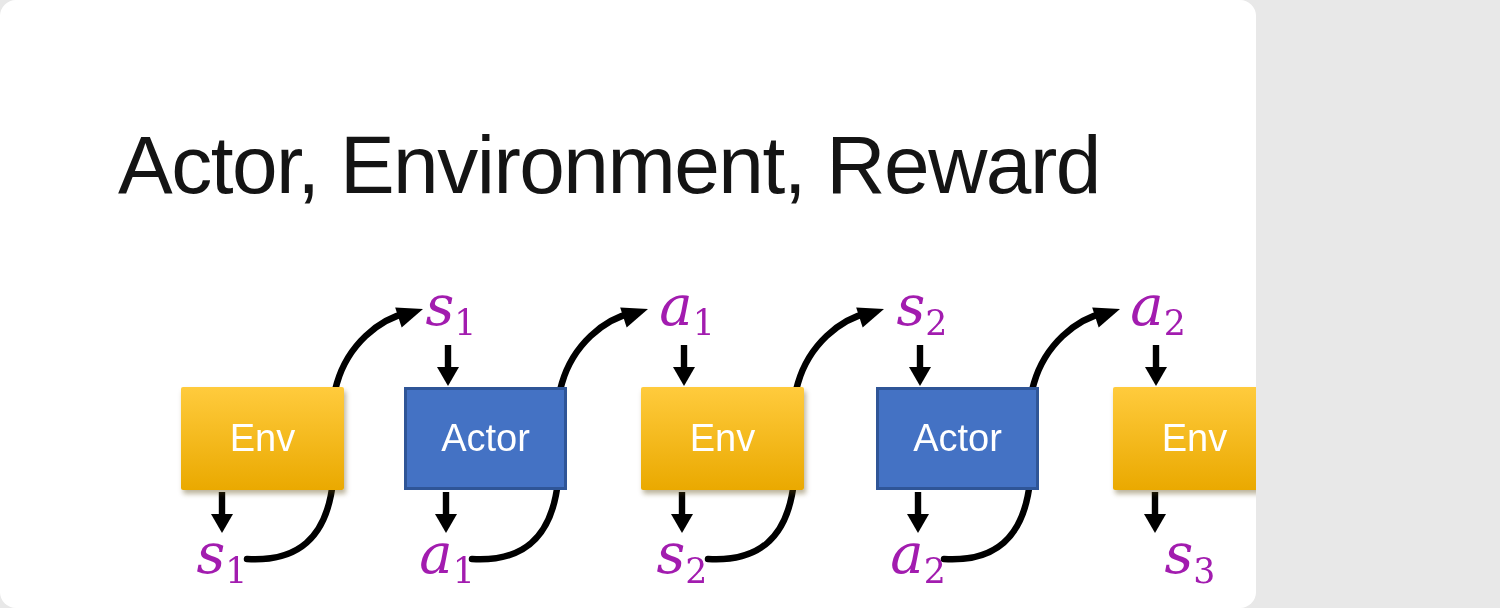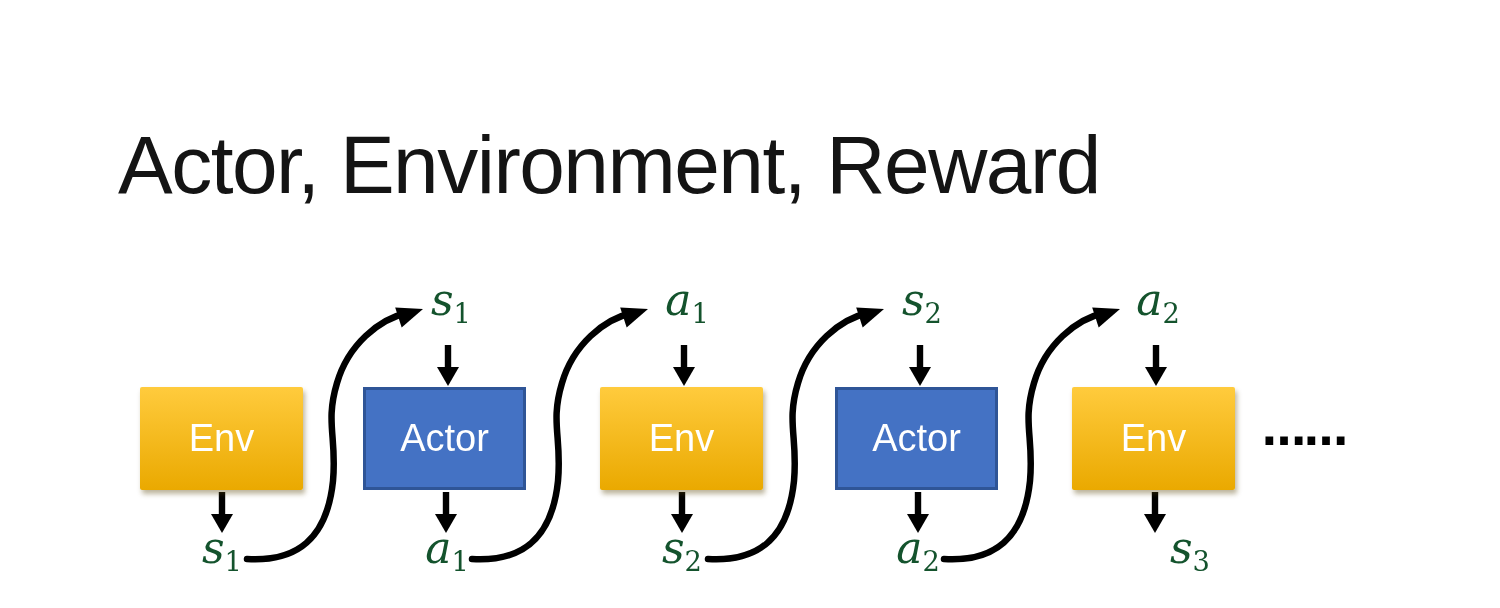--- a/index.html
+++ b/index.html
@@ -7,61 +7,63 @@
     --env-bottom:#EAA900;
     --actor-fill:#4472C4;
     --actor-border:#2F5597;
     --arrow:#000000;
     --box-text:#FFFFFF;
     --title-text:#141414;
   }
   html,body{margin:0;padding:0;background:#e8e8e8;}
   .slide{
     position:relative;
-    width:1500px;height:608px;
+    width:1256px;height:608px;
     background:#ffffff;
     overflow:hidden;
     font-family:"Liberation Sans",sans-serif;
+    border-radius:16px;
   }
   .title{
     position:absolute;
     left:118px;top:124px;
     margin:0;
     font-size:82px;
     font-weight:300;
     letter-spacing:-1.5px;
     line-height:1;
     color:var(--title-text);
     white-space:nowrap;
   }
   .box{
     position:absolute;
     top:387px;
     width:163px;height:103px;
     display:flex;align-items:center;justify-content:center;
     font-size:38px;
     color:var(--box-text);
     box-sizing:border-box;
+    margin-left:41px;
   }
   .box.env{
     background:linear-gradient(180deg,var(--env-top) 0%,var(--env-bottom) 100%);
     box-shadow:2px 4px 5px rgba(90,70,10,0.40);
     border-radius:2px;
   }
   .box.actor{
     background:var(--actor-fill);
     border:3px solid var(--actor-border);
   }
   .mlabel{
     position:absolute;
     transform:translateX(-50%);
     font-family:"DejaVu Serif","Liberation Serif",serif;
-    font-size:44px;
+    font-size:56px;
     line-height:1;
-    color:#14532d;
+    color:#a21caf;
     white-space:nowrap;
   }
   .mlabel .mbase{font-style:italic;}
   .mlabel sub{
     font-size:0.62em;
     line-height:1;
     font-style:normal;
     vertical-align:-0.30em;
   }
   .top-label{top:278px;}

